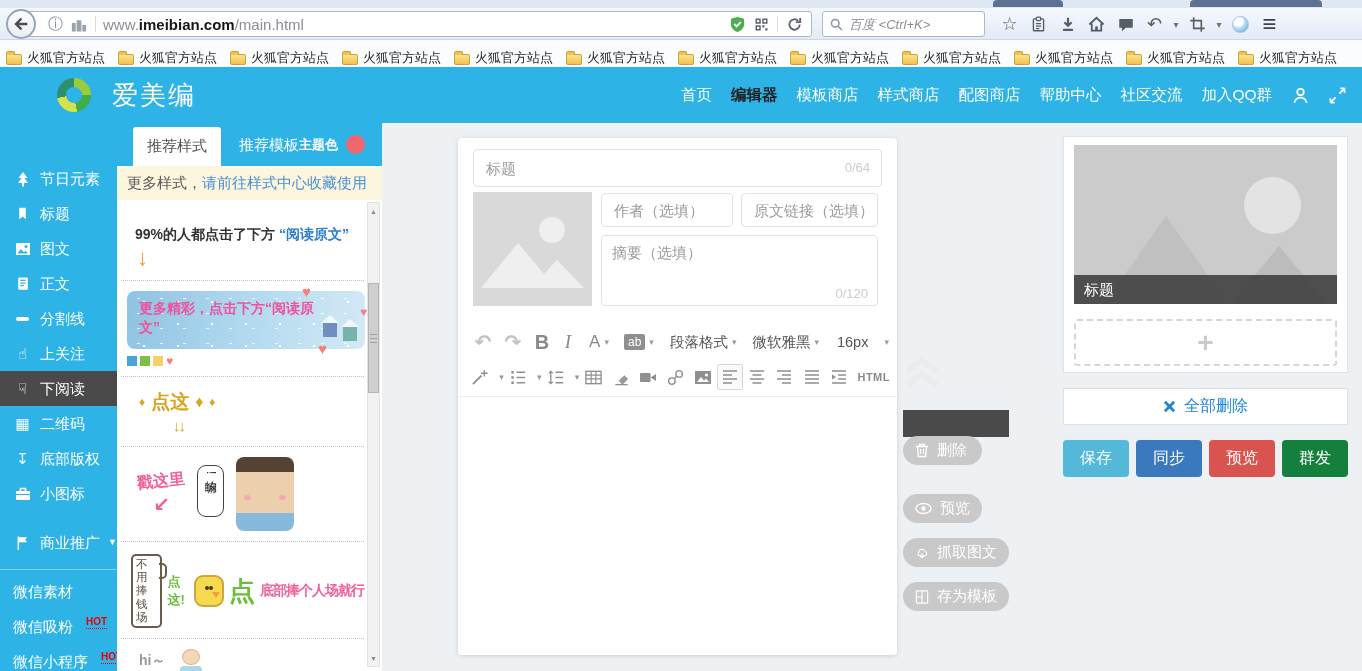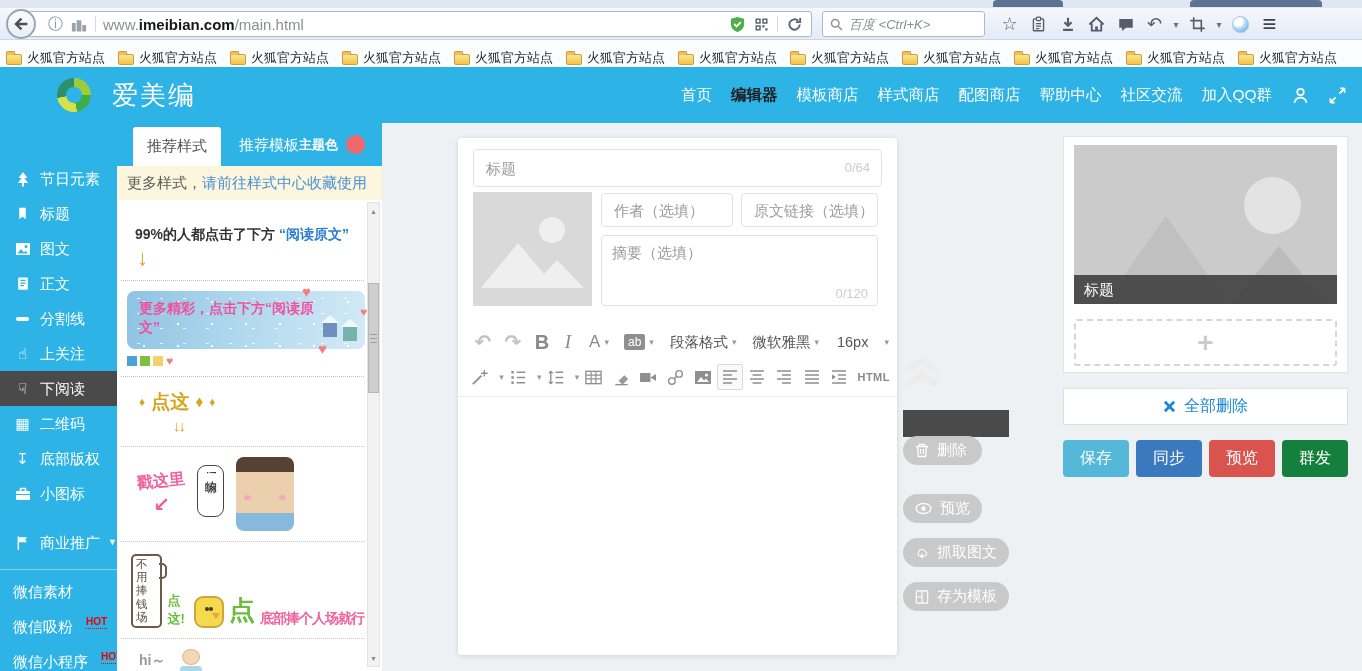--- a/index.html
+++ b/index.html
@@ -144,21 +144,21 @@
   .poke-text { color:#f0609a; font-size:16px; font-weight:700; transform:rotate(-6deg); }
   .poke-arrow { color:#f0609a; font-size:20px; font-weight:700; margin-left:16px; }
   .bubble { border:1.5px solid #444; border-radius:9px; padding:5px 4px; font-size:12px; color:#333;
     writing-mode:vertical-rl; height:52px; margin-top:8px; background:#fff; }
   .face { width:58px; height:74px; border-radius:8px;
     background:linear-gradient(#564233 0 20%, #ecd0ae 20% 76%, #86b9dc 76%); position:relative; }
   .face:before, .face:after { content:""; position:absolute; top:38px; width:7px; height:5px;
     border-radius:50%; background:#f4a9b8; }
   .face:before { left:8px; } .face:after { right:8px; }
 
-  .item5 { padding:12px 0 10px 14px; display:flex; align-items:flex-end; gap:5px; cursor:pointer; }
+  .item5 { padding:12px 0 10px 14px; display:flex; align-items:center; gap:5px; cursor:pointer; }
   .cup { width:40px; border:2px solid #6b5b4a; border-radius:5px; padding:2px 3px; font-size:11.5px;
     line-height:1.15; color:#5a4a3a; background:#fff; position:relative; }
   .cup:after { content:""; position:absolute; right:-7px; top:7px; width:6px; height:12px;
     border:2px solid #6b5b4a; border-left:none; border-radius:0 5px 5px 0; }
   .click-green { color:#6abf3a; font-weight:700; font-size:13px; }
   .cat { width:40px; height:32px; background:#f5d94e; border:2px solid #caa83a; border-radius:9px;
     position:relative; }
   .cat:before, .cat:after { content:""; position:absolute; top:9px; width:4px; height:4px;
     border-radius:50%; background:#4a3a1a; }
   .cat:before { left:9px; } .cat:after { right:9px; }

